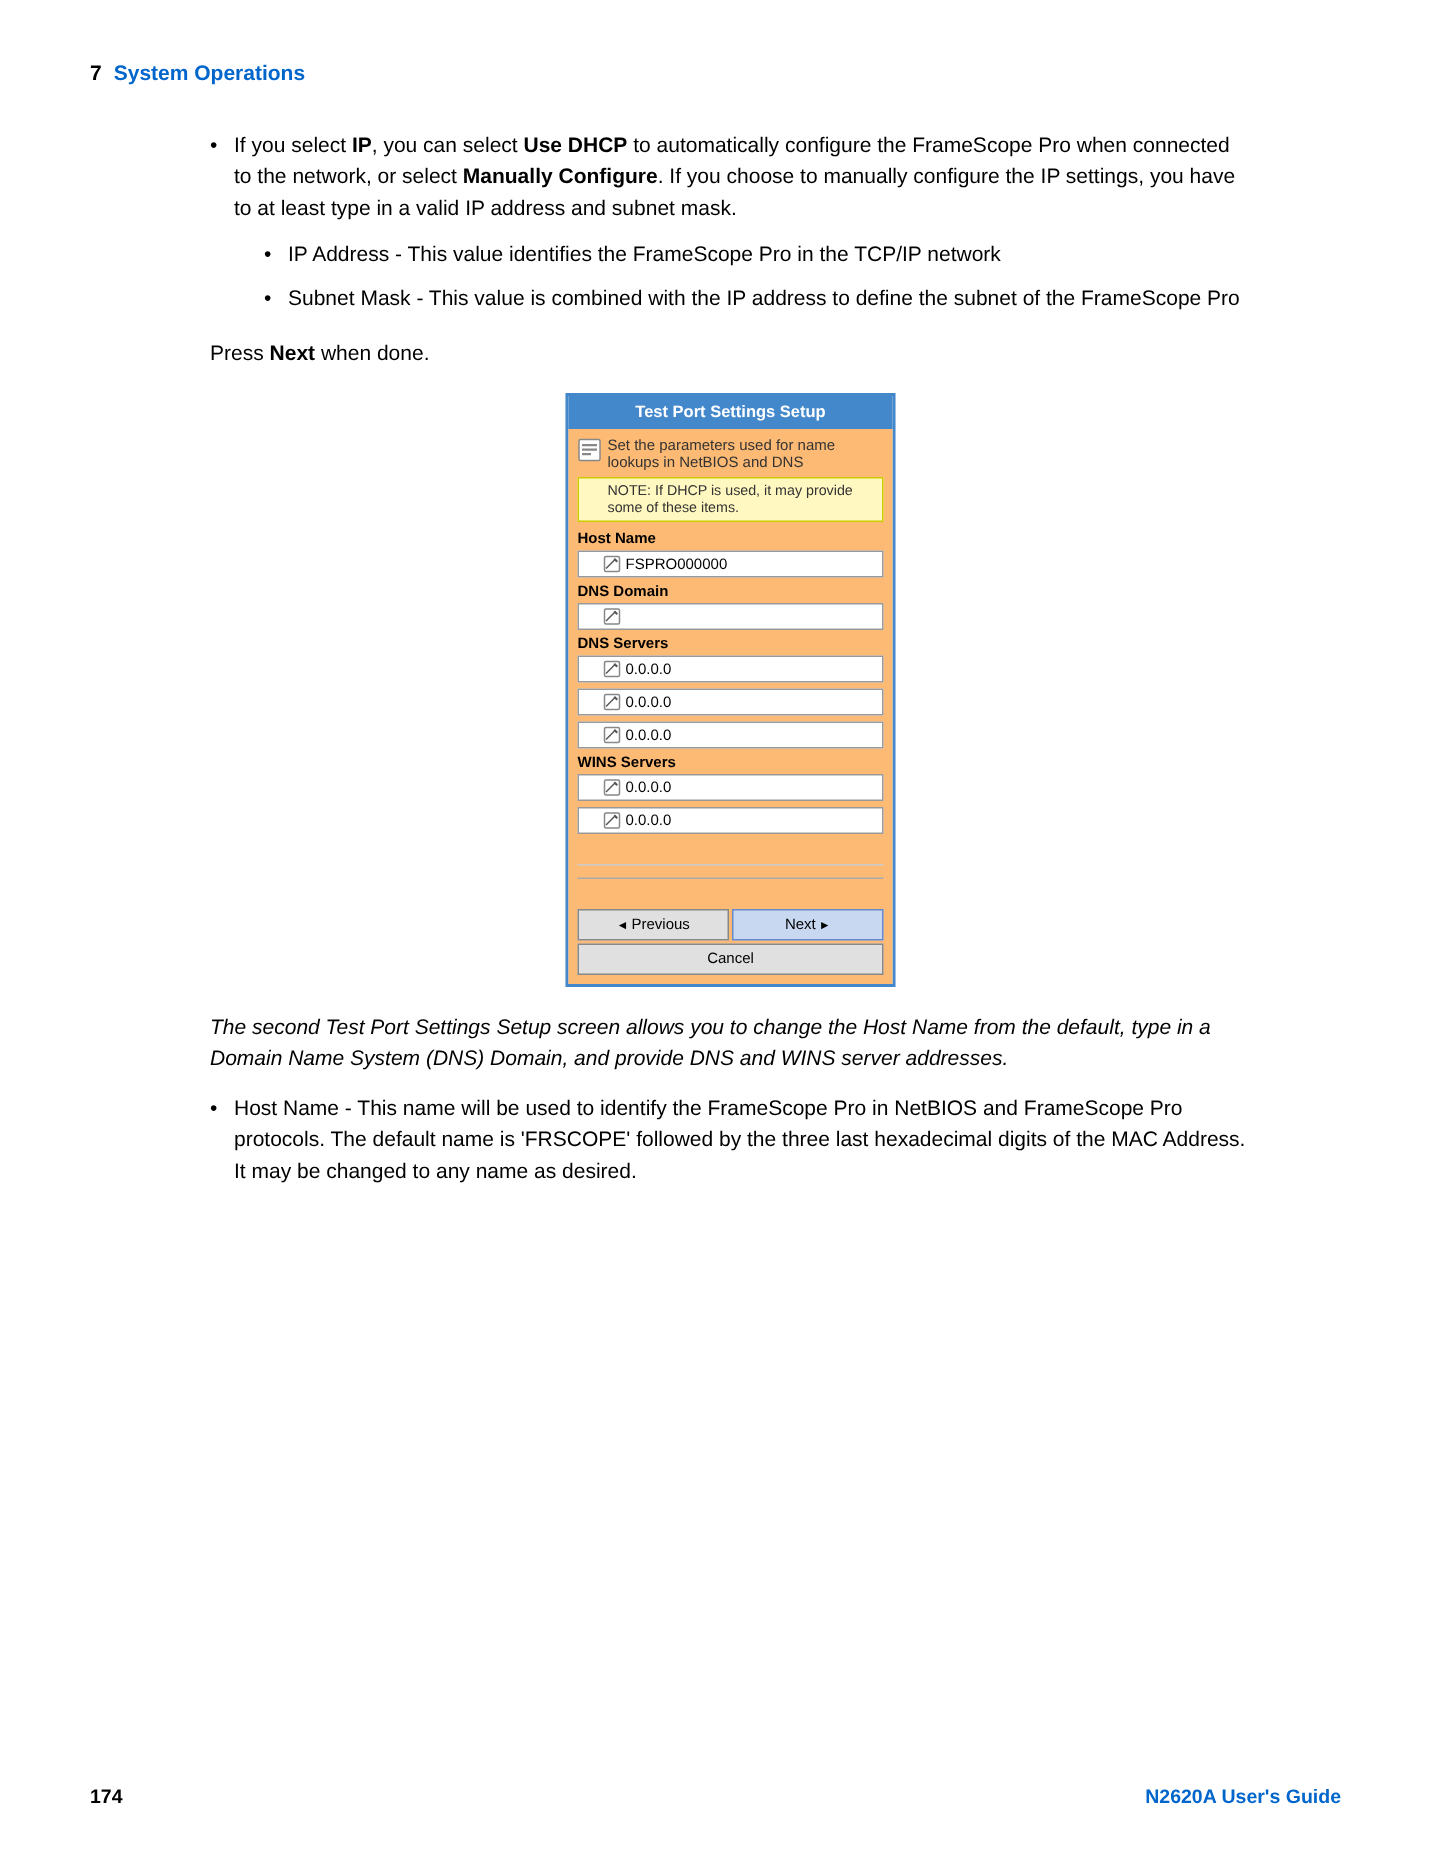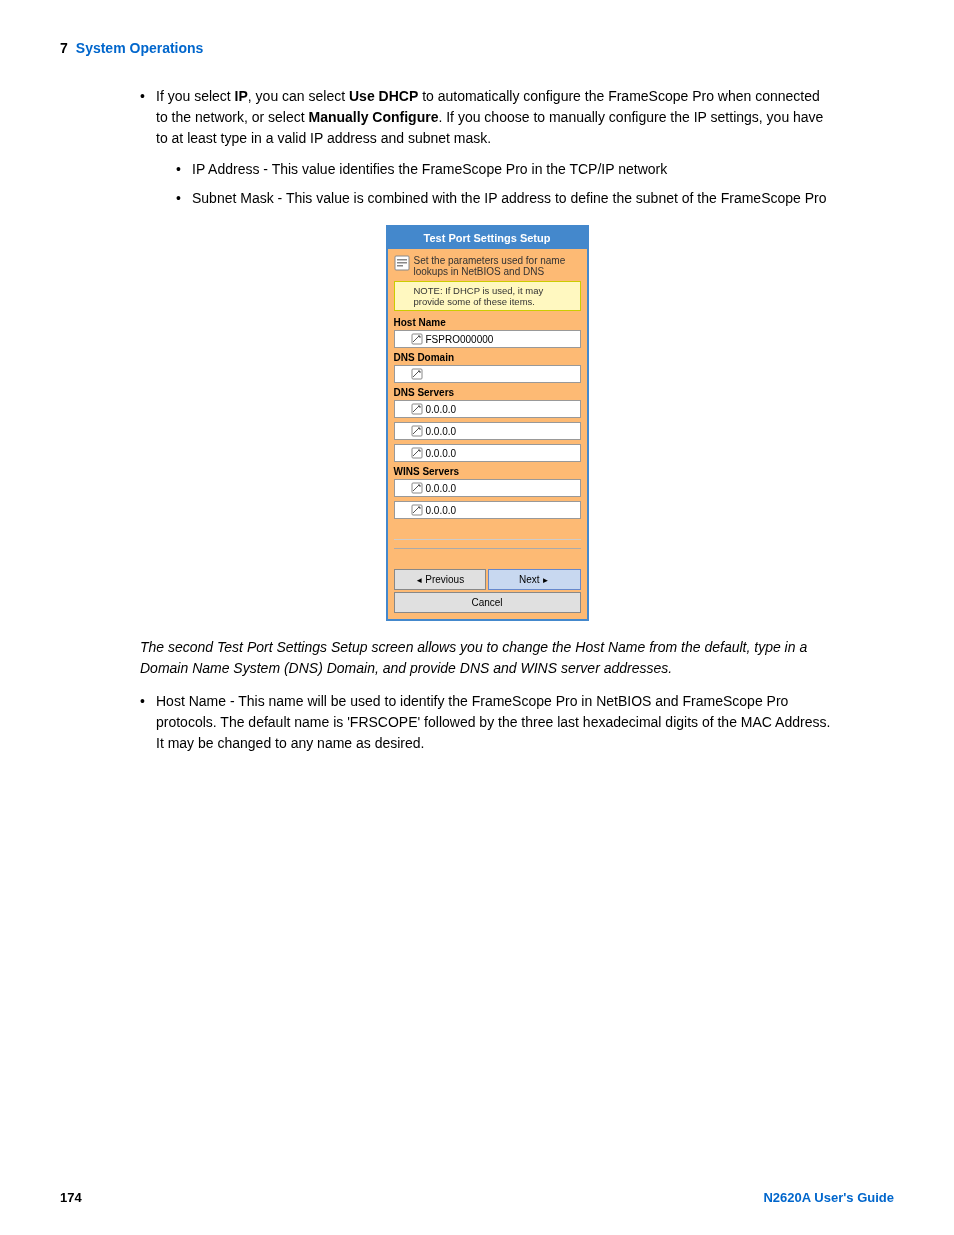--- a/index.html
+++ b/index.html
@@ -86,21 +86,21 @@
     }
 
     .press-next {
       margin-bottom: 16px;
       font-size: 14px;
       line-height: 1.5;
     }
 
     
     .device-mockup {
-      width: 203px;
+      width: 220px;
       border: 2px solid #4488cc;
       margin: 0 auto 16px auto;
       background: #f0f0f0;
       font-size: 11px;
     }
 
     .device-title-bar {
       background: #4488cc;
       color: #fff;
       text-align: center;
@@ -269,20 +269,23 @@
           <li>
             <span>IP Address - This value identifies the FrameScope Pro in the TCP/IP network</span>
           </li>
           <li>
             <span>Subnet Mask - This value is combined with the IP address to define the subnet of the FrameScope Pro</span>
           </li>
         </ul>
       </li>
     </ul>
 
+    <p class="press-next">
+      <span>Press </span><strong>Next</strong><span> when done.</span>
+    </p>
 
     <div class="device-mockup">
       <div class="device-title-bar">Test Port Settings Setup</div>
       <div class="device-body">
 
         <div class="device-icon-row">
           <svg class="device-icon" viewBox="0 0 16 16" fill="none" xmlns="http://www.w3.org/2000/svg">
             <rect x="1" y="1" width="14" height="14" rx="1" fill="#fff" stroke="#888" stroke-width="1"></rect>
             <rect x="3" y="4" width="10" height="1.5" fill="#888"></rect>
             <rect x="3" y="7" width="10" height="1.5" fill="#888"></rect>

